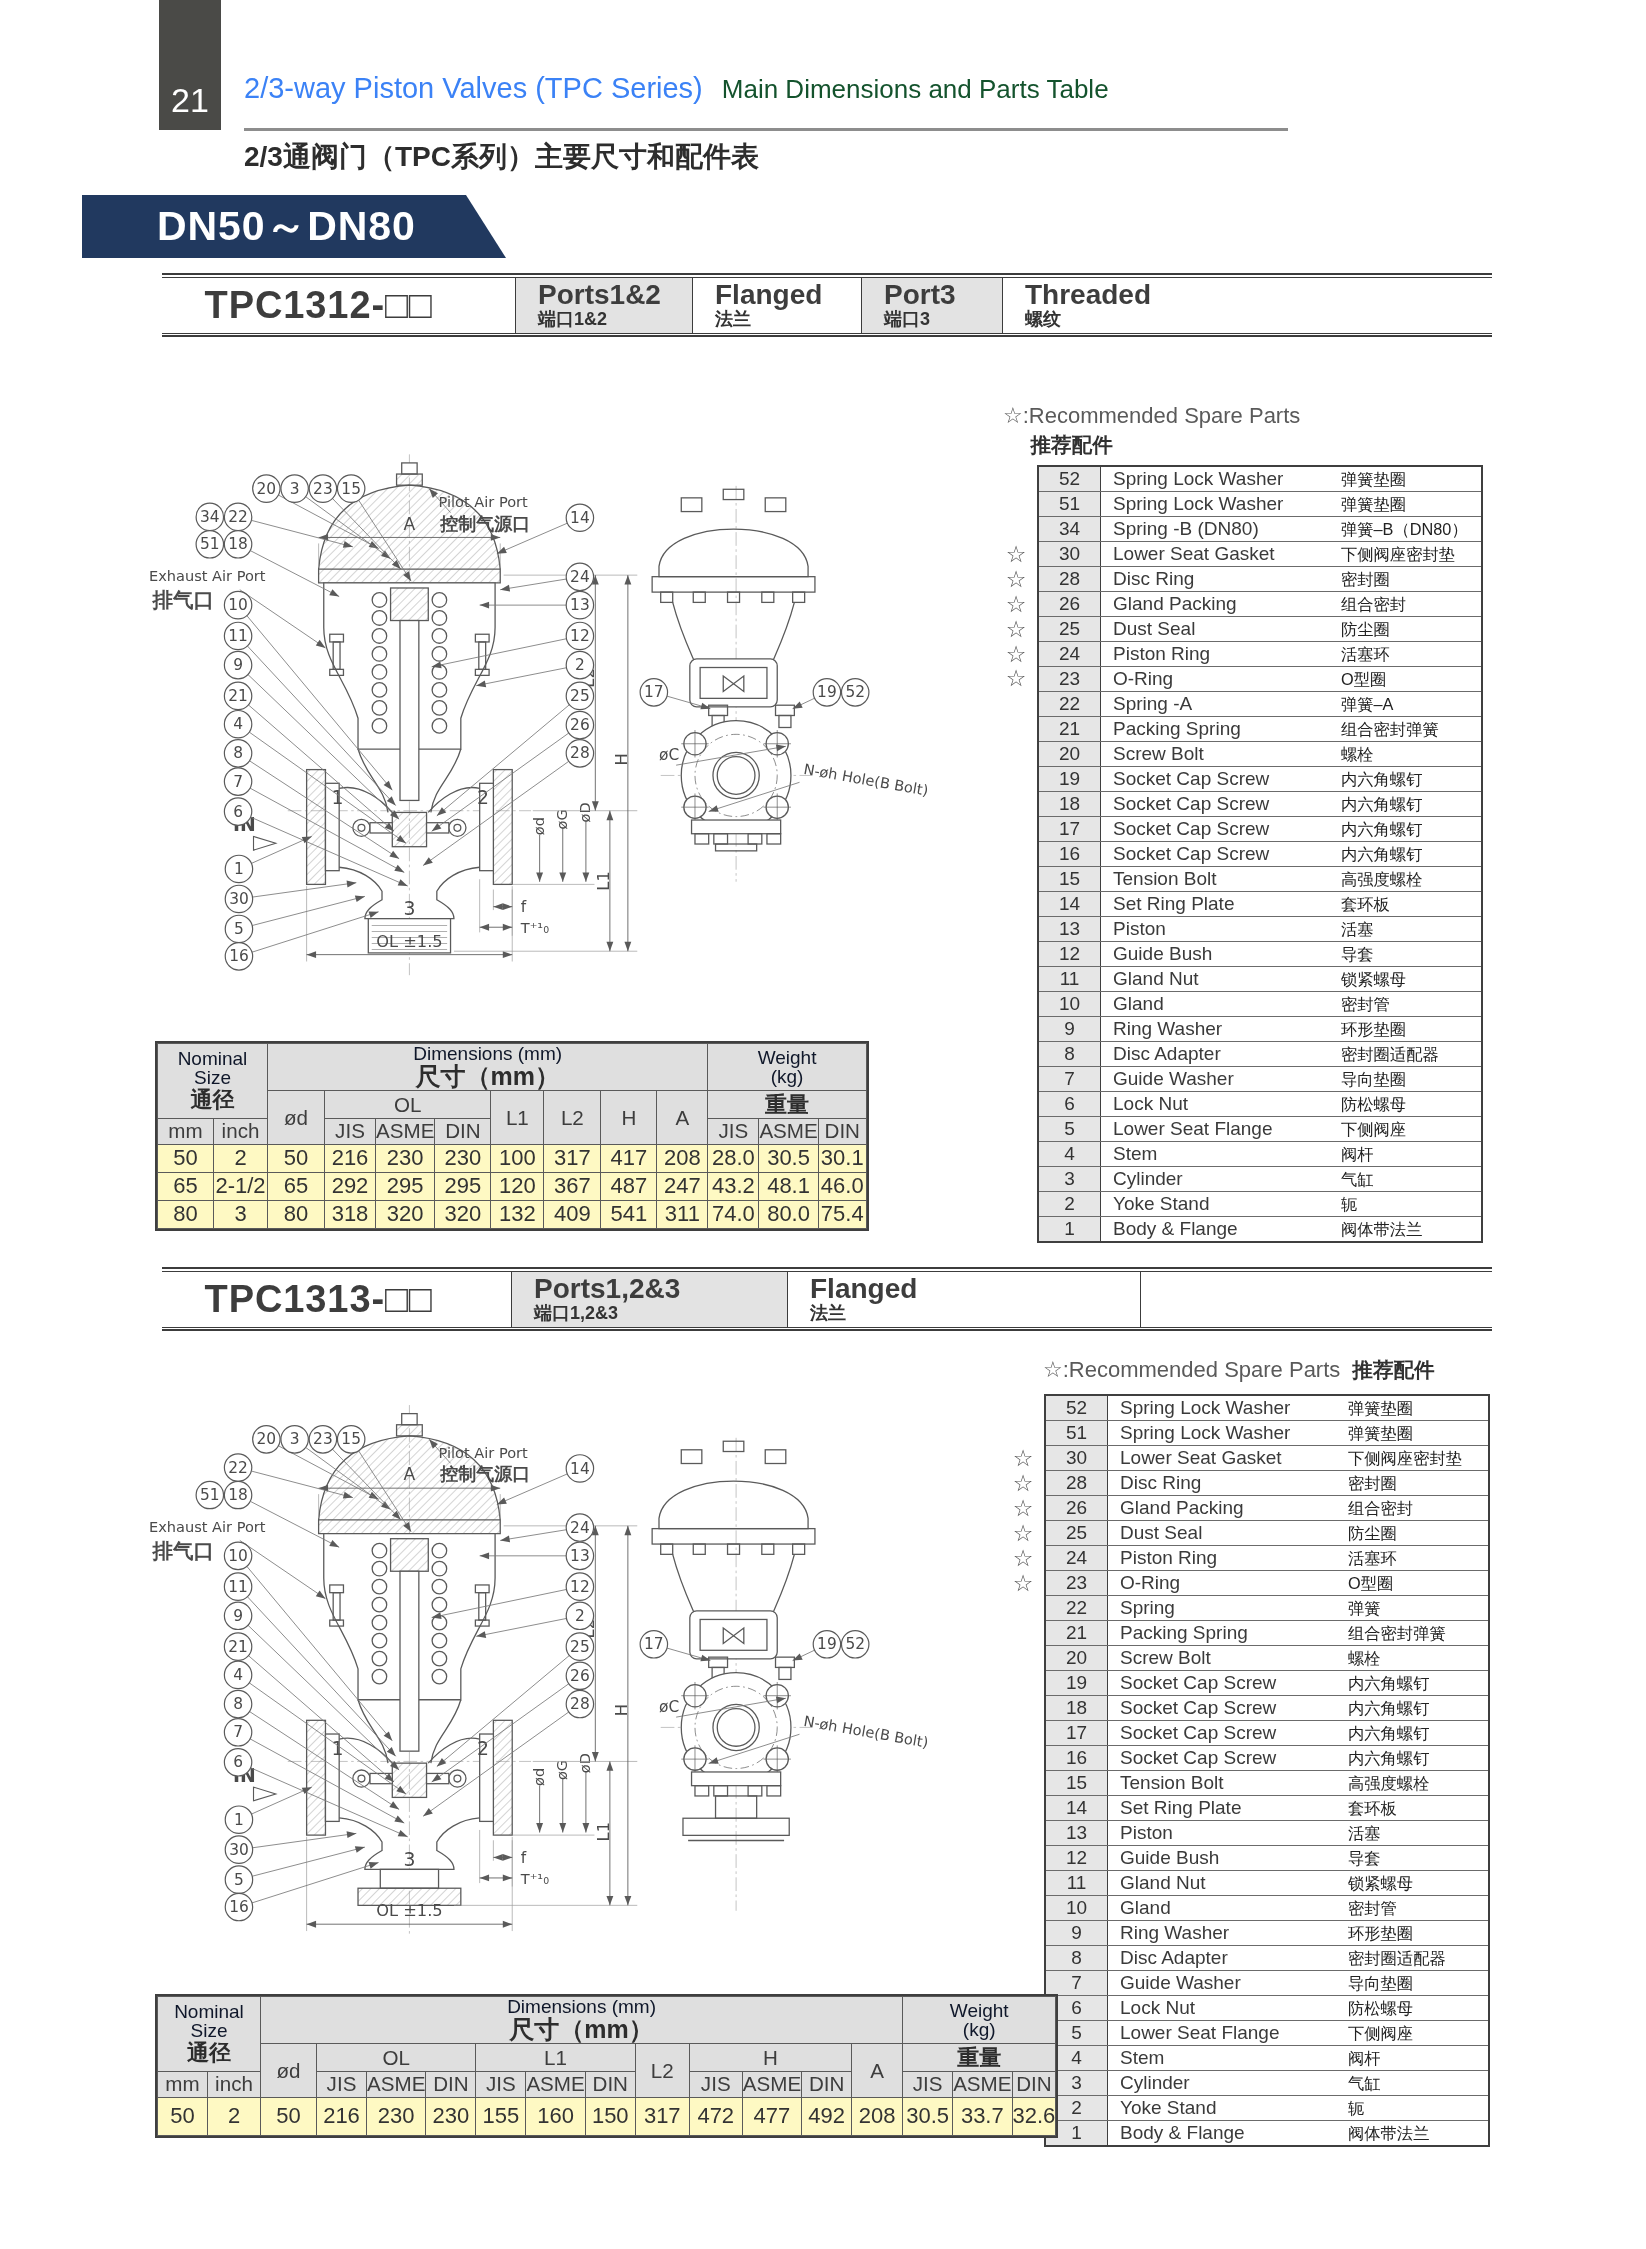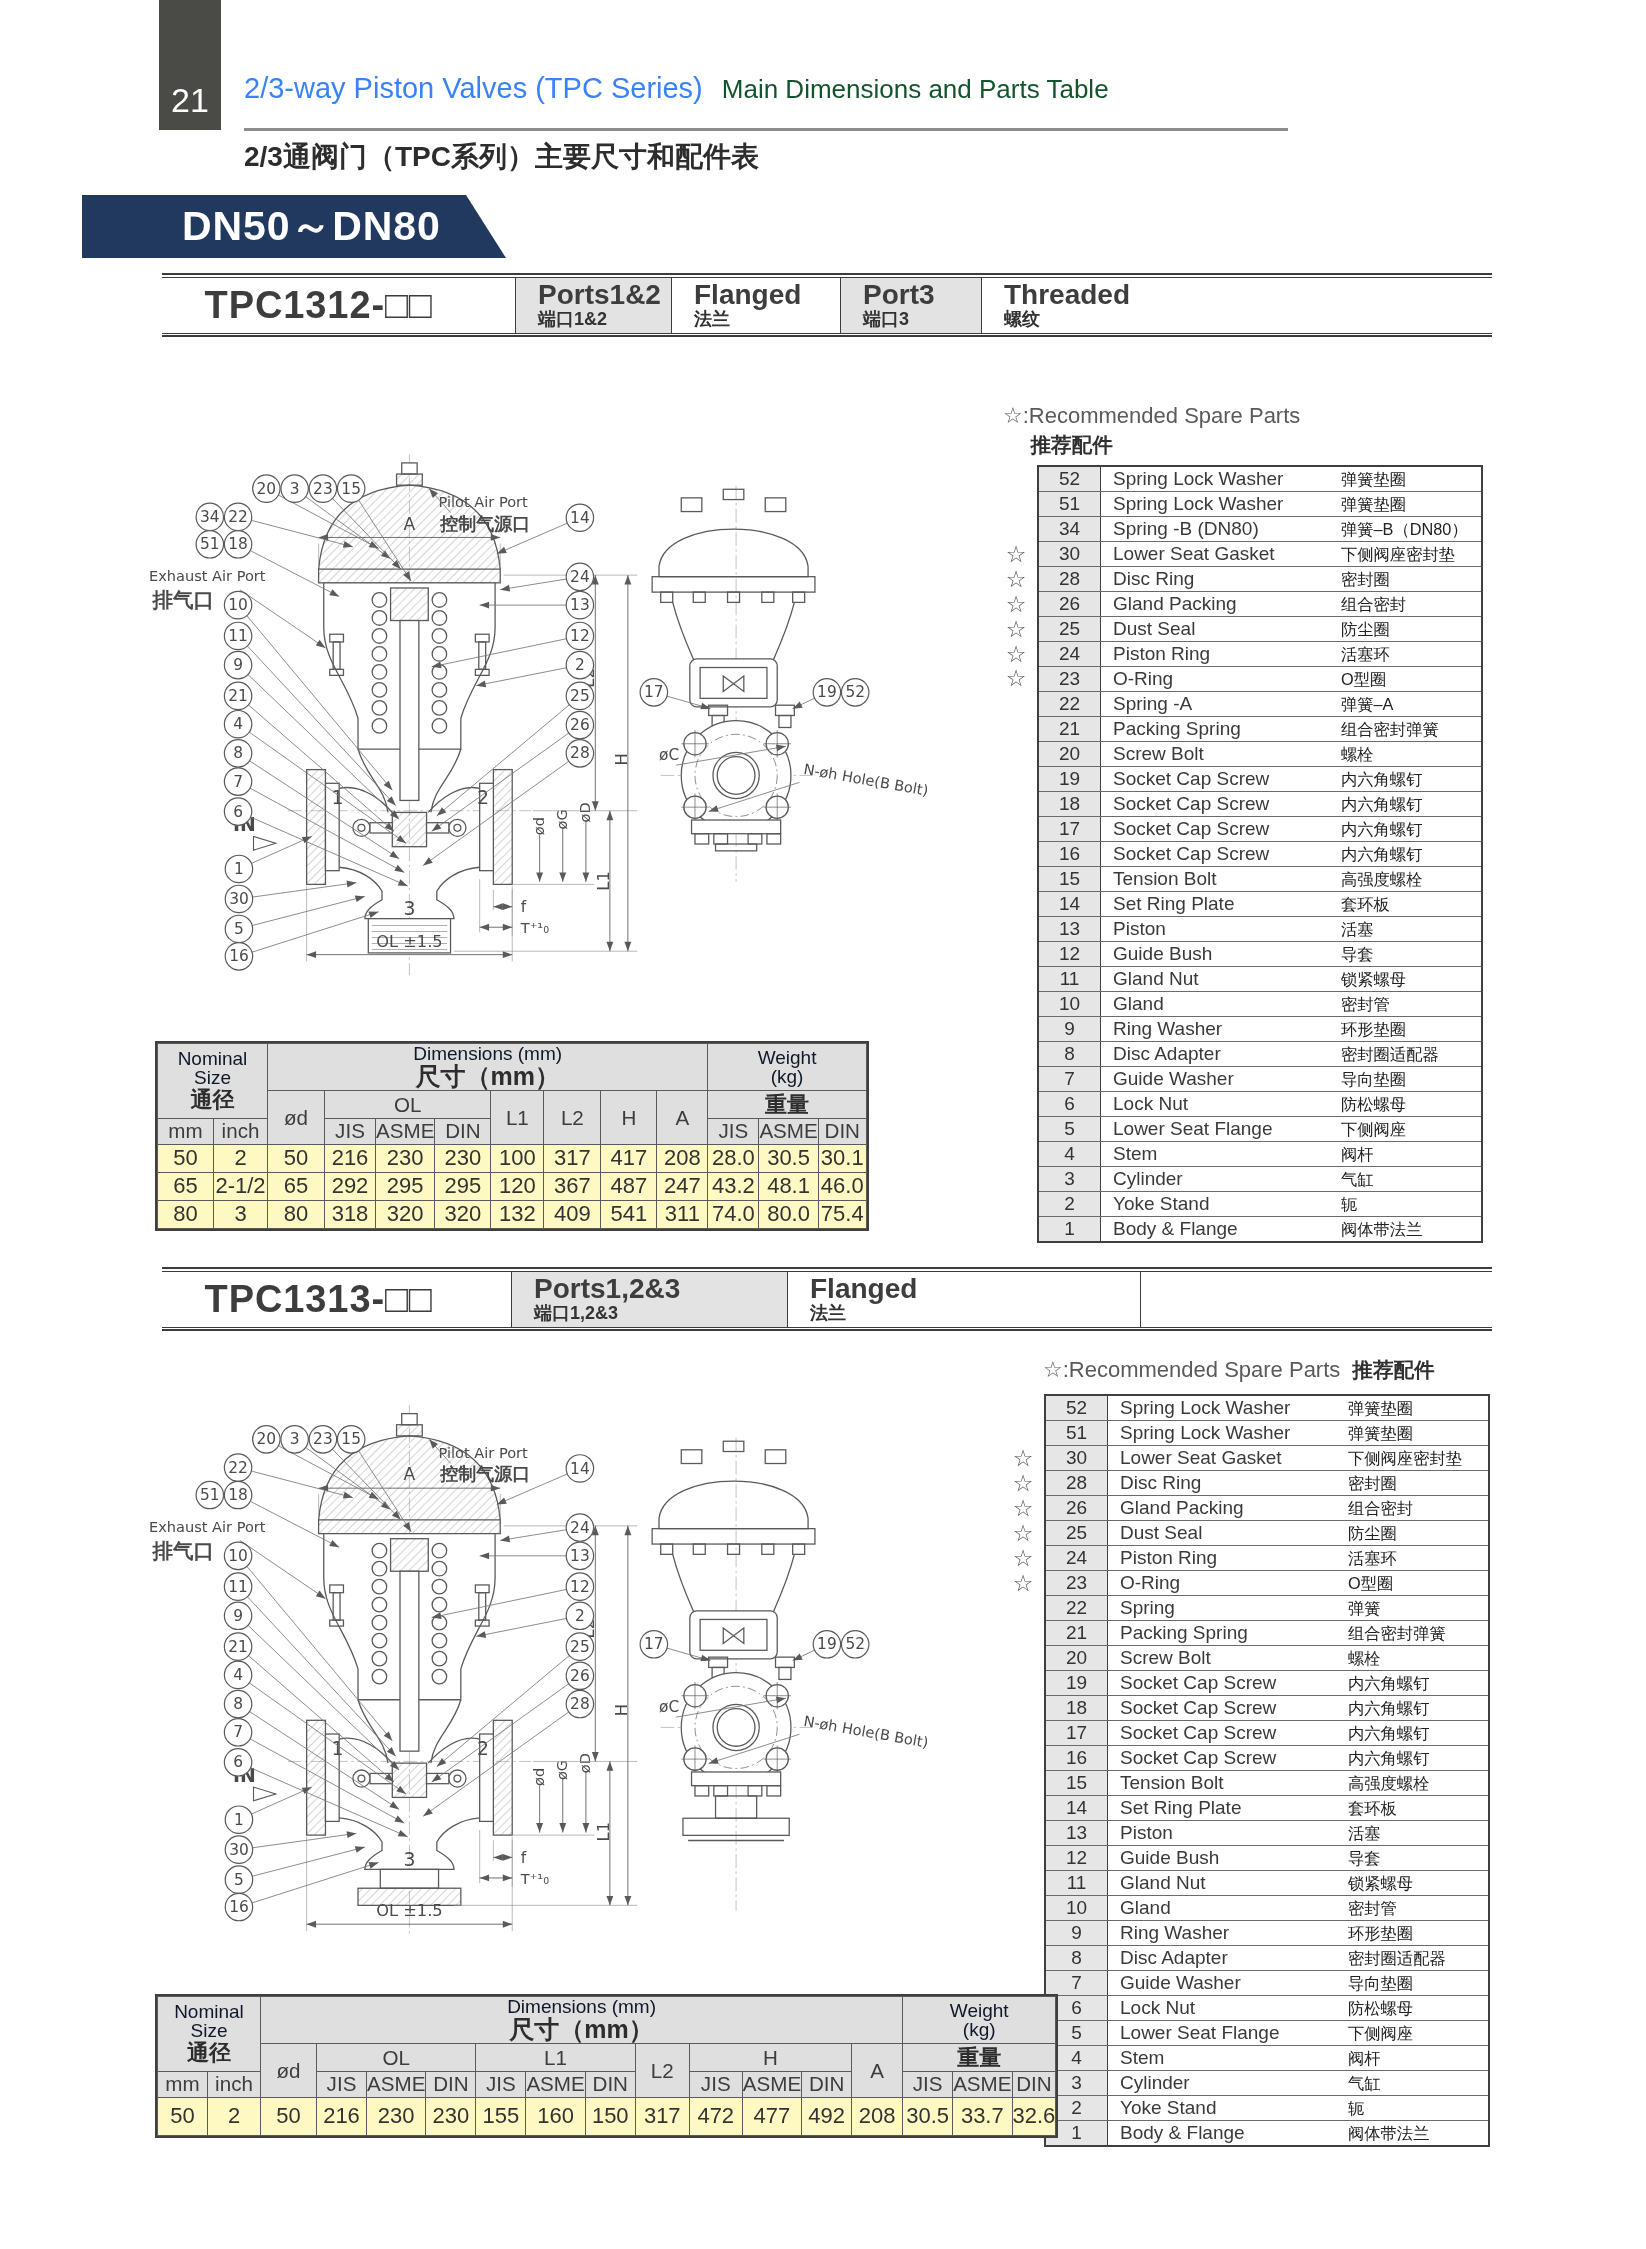--- a/index.html
+++ b/index.html
@@ -10,21 +10,21 @@
   .pagenum{position:absolute;left:159px;top:0;width:62px;height:130px;background:#4a4a47;
            display:flex;align-items:flex-end;justify-content:center;padding-bottom:10.3px;box-sizing:border-box;}
   .pagenum span{color:#fff;font-size:34px;}
   .titlebar{position:absolute;left:244px;top:72px;display:flex;align-items:baseline;gap:19px;white-space:nowrap;}
   .t1{font-size:29px;color:#3b82f6;}
   .t2{font-size:26px;color:#14532d;}
   .rule{position:absolute;left:244px;top:128px;width:1044px;height:2.6px;background:#8d8d8d;}
   .title-zh{position:absolute;left:244px;top:138px;font-size:28px;font-weight:bold;color:#2d2d2d;}
   .banner{position:absolute;left:82px;top:195px;width:424px;height:63px;background:#21395f;
           clip-path:polygon(0 0,384px 0,100% 100%,0 100%);}
-  .banner span{display:block;padding-left:75px;line-height:63px;color:#fff;font-size:41px;font-weight:bold;letter-spacing:0.9px;margin-left:25px;}
+  .banner span{display:block;padding-left:75px;line-height:63px;color:#fff;font-size:41px;font-weight:bold;letter-spacing:0.9px;}
 
   
   .model-row{position:absolute;left:162px;width:1330px;border-top:2.6px solid #3c3c3c;border-bottom:2.6px solid #3c3c3c;
              padding:1.7px 0;background:#fff;box-sizing:border-box;}
   .model-row-inner{border-top:0.9px solid #3c3c3c;border-bottom:0.9px solid #3c3c3c;display:flex;height:55px;}
   .mcell{box-sizing:border-box;display:flex;flex-direction:column;justify-content:center;padding-left:22px;}
   .mcell+.mcell{border-left:1.7px solid #3c3c3c;}
   .mcell.gray{background:#e3e3e3;}
   .mtext{font-size:38px;font-weight:bold;color:#3d3d3d;letter-spacing:0.9px;padding-left:20.6px;}
   .c-en{font-size:28px;font-weight:bold;color:#3d3d3d;line-height:29px;}
@@ -78,21 +78,21 @@
   <div class="title-zh">2/3通阀门（TPC系列）主要尺寸和配件表</div>
   <div class="banner">
     <span>DN50～DN80</span>
   </div>
 
   <div id="modelrow0" class="model-row" style="top:273px">
       <div class="model-row-inner">
         <div class="mcell" style="width:353px">
           <div class="mtext">TPC1312-□□</div>
         </div>
-        <div class="mcell gray" style="width:156px">
+        <div class="mcell gray" style="width:177px">
       <div class="c-en">Ports1&amp;2</div>
           <div class="c-zh">端口1&amp;2</div>
         </div>
         <div class="mcell" style="width:169px;">
       <div class="c-en">Flanged</div>
           <div class="c-zh">法兰</div>
         </div>
         <div class="mcell gray" style="width:141px">
       <div class="c-en">Port3</div>
           <div class="c-zh">端口3</div>

